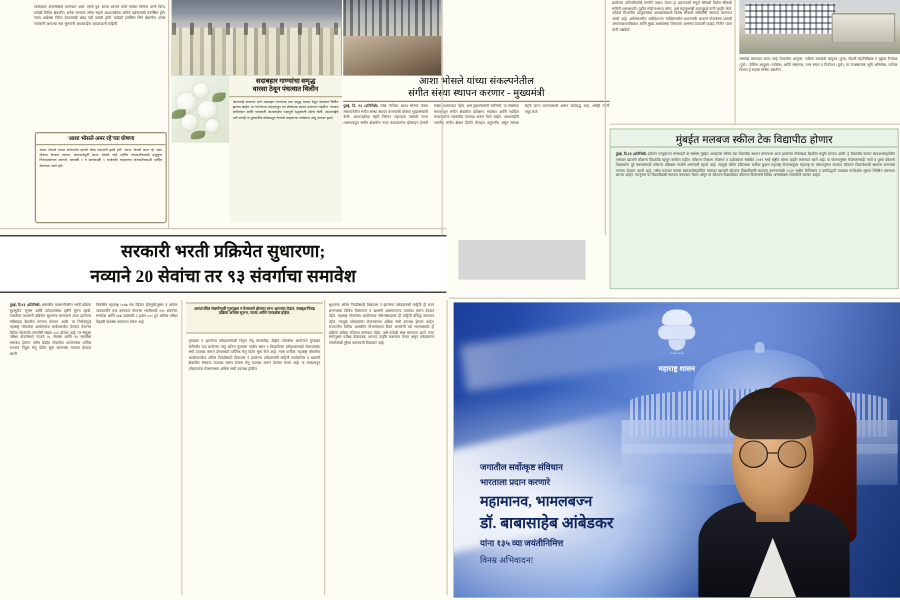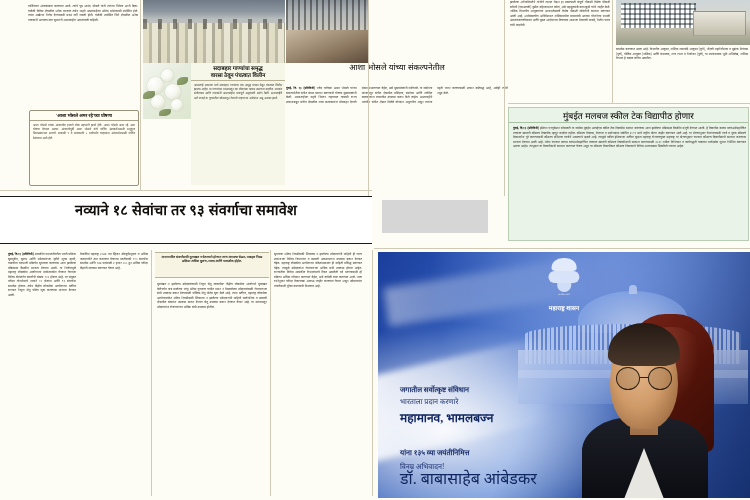--- a/index.html
+++ b/index.html
@@ -239,23 +239,23 @@
   }
   .ad-gov-name {
     position: absolute;
     font-family: "Liberation Serif", serif;
     font-weight: bold; color: #ffffff;
     text-align: center;
   }
 
   .ad-txt { position: absolute; color: #1a2f6e; font-family: "Liberation Serif", serif; }
   .ad-l1 { font-size: 7.2px; line-height: 9.5px; font-weight: 600; }
-  .ad-l2 { font-size: 7.2px; line-height: 9.5px; font-weight: 400; }
+  .ad-l2 { font-size: 7.2px; line-height: 9.5px; font-weight: 700; }
   .ad-big1 { font-size: 12px; line-height: 14px; font-weight: bold; color: #10265f; }
-  .ad-big2 { font-size: 16px; line-height: 14px; font-weight: normal; color: #10265f; margin-top: 43px; }
+  .ad-big2 { font-size: 13px; line-height: 14px; font-weight: bold; color: #10265f; }
   .ad-l5 { font-size: 7.2px; line-height: 9.5px; font-weight: 600; }
   .ad-l6 { font-size: 7.2px; line-height: 9.5px; font-weight: 400; }
 
   
   .portrait { position: absolute; overflow: hidden; }
   .portrait .chair {
     position: absolute; right: 0; top: 4%; width: 62%; height: 72%;
     background: linear-gradient(135deg,#7a2418,#521309 55%,#3a0d06);
     border-radius: 44% 44% 8% 8% / 30% 30% 6% 6%;
   }
@@ -328,20 +328,21 @@
   </div>
 
   <div class="card tinted" style="left:191px; top:63px; width:94px; height:122px;">
     <div class="card-hl" style="font-size:5.6px; line-height:7px; padding-top:2px;">सदाबहार गाण्यांचा समृद्ध</div>
     <div class="card-hl" style="font-size:5.6px; line-height:7px; border-bottom:.6px solid #b5ae93; padding-bottom:1px;">वारसा ठेवून पंचत्वात विलीन</div>
     <div class="body-txt sm" style="padding:2px 3px 0; height:104px;">आशाताई आपल्या मागे सदाबहार गाण्यांचा एक समृद्ध वारसा ठेवून पंचत्वात विलीन झाल्या आहेत. या गाण्यांच्या माध्यमातून त्या लोकांच्या कायम स्मरणात राहतील. नामवंत संगीतकार आणि गायकांनी आशाताईंना भावपूर्ण श्रद्धांजली अर्पण केली. आशाताईंचे नाते जनाई या पुण्यातील कोठ्यातून गेल्याचे पाहणाऱ्या अनेकांना अश्रू अनावर झाले.</div>
   </div>
 
   <div class="abs" style="left:286px; top:63px; width:222px; height:122px;">
     <div class="card-hl" style="font-size:8.2px; line-height:10px; text-align:center;">आशा भोसले यांच्या संकल्पनेतील</div>
+    <div class="card-hl" style="font-size:8.2px; line-height:10px; text-align:center; border-bottom:.8px solid #8d8872; padding-bottom:1px;">संगीत संस्था स्थापन करणार - मुख्यमंत्री</div>
     <div class="abs body-txt" style="left:0; top:23px; width:222px; height:98px; column-count:3; column-gap:5px;">
       <span class="lead">मुंबई, दि. १३ (प्रतिनिधी)</span>
       <span>ज्येष्ठ गायिका आशा भोसले यांच्या संकल्पनेतील संगीत संस्था स्थापन करण्याची घोषणा मुख्यमंत्र्यांनी केली. आशाताईंच्या स्मृती चिरंतन राहाव्यात यासाठी राज्य शासनाकडून संगीत क्षेत्रातील नव्या कलाकारांना प्रोत्साहन देणारी संस्था उभारण्यात येईल, असे मुख्यमंत्र्यांनी सांगितले. या संस्थेच्या माध्यमातून संगीत क्षेत्रातील प्रशिक्षण, संशोधन आणि नवोदित कलाकारांना व्यासपीठ उपलब्ध करून दिले जाईल. आशाताईंनी भारतीय संगीत क्षेत्रात दिलेले योगदान अतुलनीय असून त्यांच्या स्मृती जतन करण्यासाठी शासन कटिबद्ध आहे, असेही त्यांनी नमूद केले.</span>
     </div>
   </div>
 
   <div class="abs body-txt" style="left:510px; top:0px; width:100px; height:104px;">झालेल्या अनियमिततेचे गांभीर्य लक्षात घेऊन हा प्रकल्पाशी संपूर्ण चौकशी विशेष चौकशी समिती (एसआयटी) पुढील महिन्याभरात करेल, असे महसूलमंत्री बावनकुळे यांनी जाहीर केले. नाशिक विभागीय आयुक्तांच्या अध्यक्षतेखाली विशेष चौकशी समितीची स्थापना करण्यात आली आहे. अर्थसंकल्पीय अधिवेशनात नाशिकमधील प्रधानमंत्री आवास योजनेच्या प्रभावी अंमलबजावणीबाबत आणि मुख्य आक्षेपाच्या विषयाला आमच्या देववाणी फळदे, नितीन पवार यांनी लक्षवेधी</div>
   <div class="abs body-txt" style="left:616px; top:47px; width:132px; height:57px;">समावेश करण्यात आला आहे. विभागीय आयुक्त, नाशिक जमाबंदी आयुक्त (पुणे), नोंदणी महानिरीक्षक व मुद्रांक नियंत्रक (पुणे), पोलिस आयुक्त (नाशिक) आणि संचालक, नगर रचना व नियोजन (पुणे), या उपसंचालक भूमि अभिलेख, नाशिक विभाग हे सदस्य सचिव असतील.</div>
 
   <div class="card bord" style="left:29px; top:110px; width:110px; height:76px;">
@@ -353,21 +354,22 @@
     <div class="card-hl" style="font-size:8.8px; line-height:12px; text-align:center; padding-top:2px;
                 border-bottom:.6px solid #a9c0a4;">मुंबईत मलबज स्कील टेक विद्यापीठ होणार</div>
     <div class="abs body-txt" style="left:4px; top:18px; width:233px; height:112px;">
       <span class="lead">मुंबई, दि.१३ (प्रतिनिधी)</span>
       <span>इंडियन एज्युकेशन सोसायटी या संस्थेस मुंबईत आयईएस स्कील टेक विद्यापीठ स्थापन करण्यास आज झालेल्या मंत्रिमंडळ बैठकीत मंजुरी देण्यात आली. हे विद्यापीठ कायम स्वयंअर्थसहाय्यित तत्त्वावर खाजगी कौशल्य विद्यापीठ म्हणून कार्यरत राहील. कौशल्य विकास, रोजगार व उद्योजकता संबंधित २०१९ मध्ये राष्ट्रीय धोरण जाहीर करण्यात आले आहे. या धोरणानुसार रोजगारासाठी गरजे व पुरक कौशल्ये विद्यार्थ्यांना पुरे करण्यासाठी कौशल्य प्रशिक्षण गरजेचे असल्याचे म्हटले आहे. त्यामुळे स्कील इंडियाच्या धर्तीवर कुशल महाराष्ट्र रोजगारयुक्त महाराष्ट्र या धोरणानुसार राज्यात कौशल्य विद्यापीठाची स्थापना करण्यास मान्यता देण्यात आली आहे. तसेच राज्यात कायम स्वयंअर्थसहाय्यित तत्त्वावर खाजगी कौशल्य विद्यापीठाची स्थापना करण्यासाठी २०२१ मधील विनियमन व कार्यपद्धती याबाबत मार्गदर्शक सूचना निश्चित करण्यात आल्या आहेत. त्यानुसार या विद्यापीठाची स्थापना करण्यात येणार असून या कौशल्य विद्यापीठात कौशल्य विकासाचे विविध अभ्यासक्रम शिकविले जाणार आहेत.</span>
     </div>
   </div>
 
   <div class="band" style="left:0px; top:196px; width:372px; height:48px;">
     <div class="band-inner">
-      <div class="line" style="font-size:14.5px; line-height:21px;">नव्याने १८ सेवांचा तर ९३ संवर्गाचा समावेश</div>
+      <div class="line" style="font-size:14.5px; line-height:21px;">सरकारी भरती प्रक्रियेत सुधारणा;</div>
+      <div class="line" style="font-size:14.5px; line-height:21px;">नव्याने 20 सेवांचा तर ९३ संवर्गाचा समावेश</div>
     </div>
   </div>
 
   <div class="placeholder" style="left:382px; top:200px; width:106px; height:33px;"></div>
 
   <div class="abs body-txt" style="left:8px; top:252px; width:68px; height:244px;">
     <span class="lead">मुंबई, दि.१३ (प्रतिनिधी)</span>
     <span>शासकीय पदभरतीवरील भरती प्रक्रिया सुटसुटीत, सुलभ आणि उमेदवारांच्या दृष्टीने सुगम व्हावी, याकरीता पदभरती प्रक्रियेत सुधारणा करण्यास आज झालेल्या मंत्रिमंडळ बैठकीत मान्यता देण्यात आली. या निर्णयामुळे महाराष्ट्र लोकसेवा आयोगाच्या मार्फतमार्फत घेण्यात येणाऱ्या विविध सेवांतर्गत संवर्गांची संख्या १०२ होणार आहे. तर संयुक्त परीक्षा योजनेमध्ये नव्याने १८ सेवांचा आणि ९३ संवर्गांचा समावेश होणार. तसेच केंद्रीय लोकसेवा आयोगाच्या धर्तीवर राज्यात निपुण सेतू पोर्टल सुरू करण्यास मान्यता देण्यात आली.</span>
   </div>
   <div class="abs body-txt" style="left:80px; top:252px; width:68px; height:244px;">विकसित महाराष्ट्र २०४७ च्या व्हिजन डॉक्युमेंटनुसार व अधिक जलदगतीने तथा करण्यात येणाऱ्या भरतीसाठी ११० संवर्गांचा समावेश आणि १४७ पदांसाठी २ हजार ५०० हून अधिक परीक्षा केंद्रांची व्यवस्था करण्यात येणार आहे.</div>

